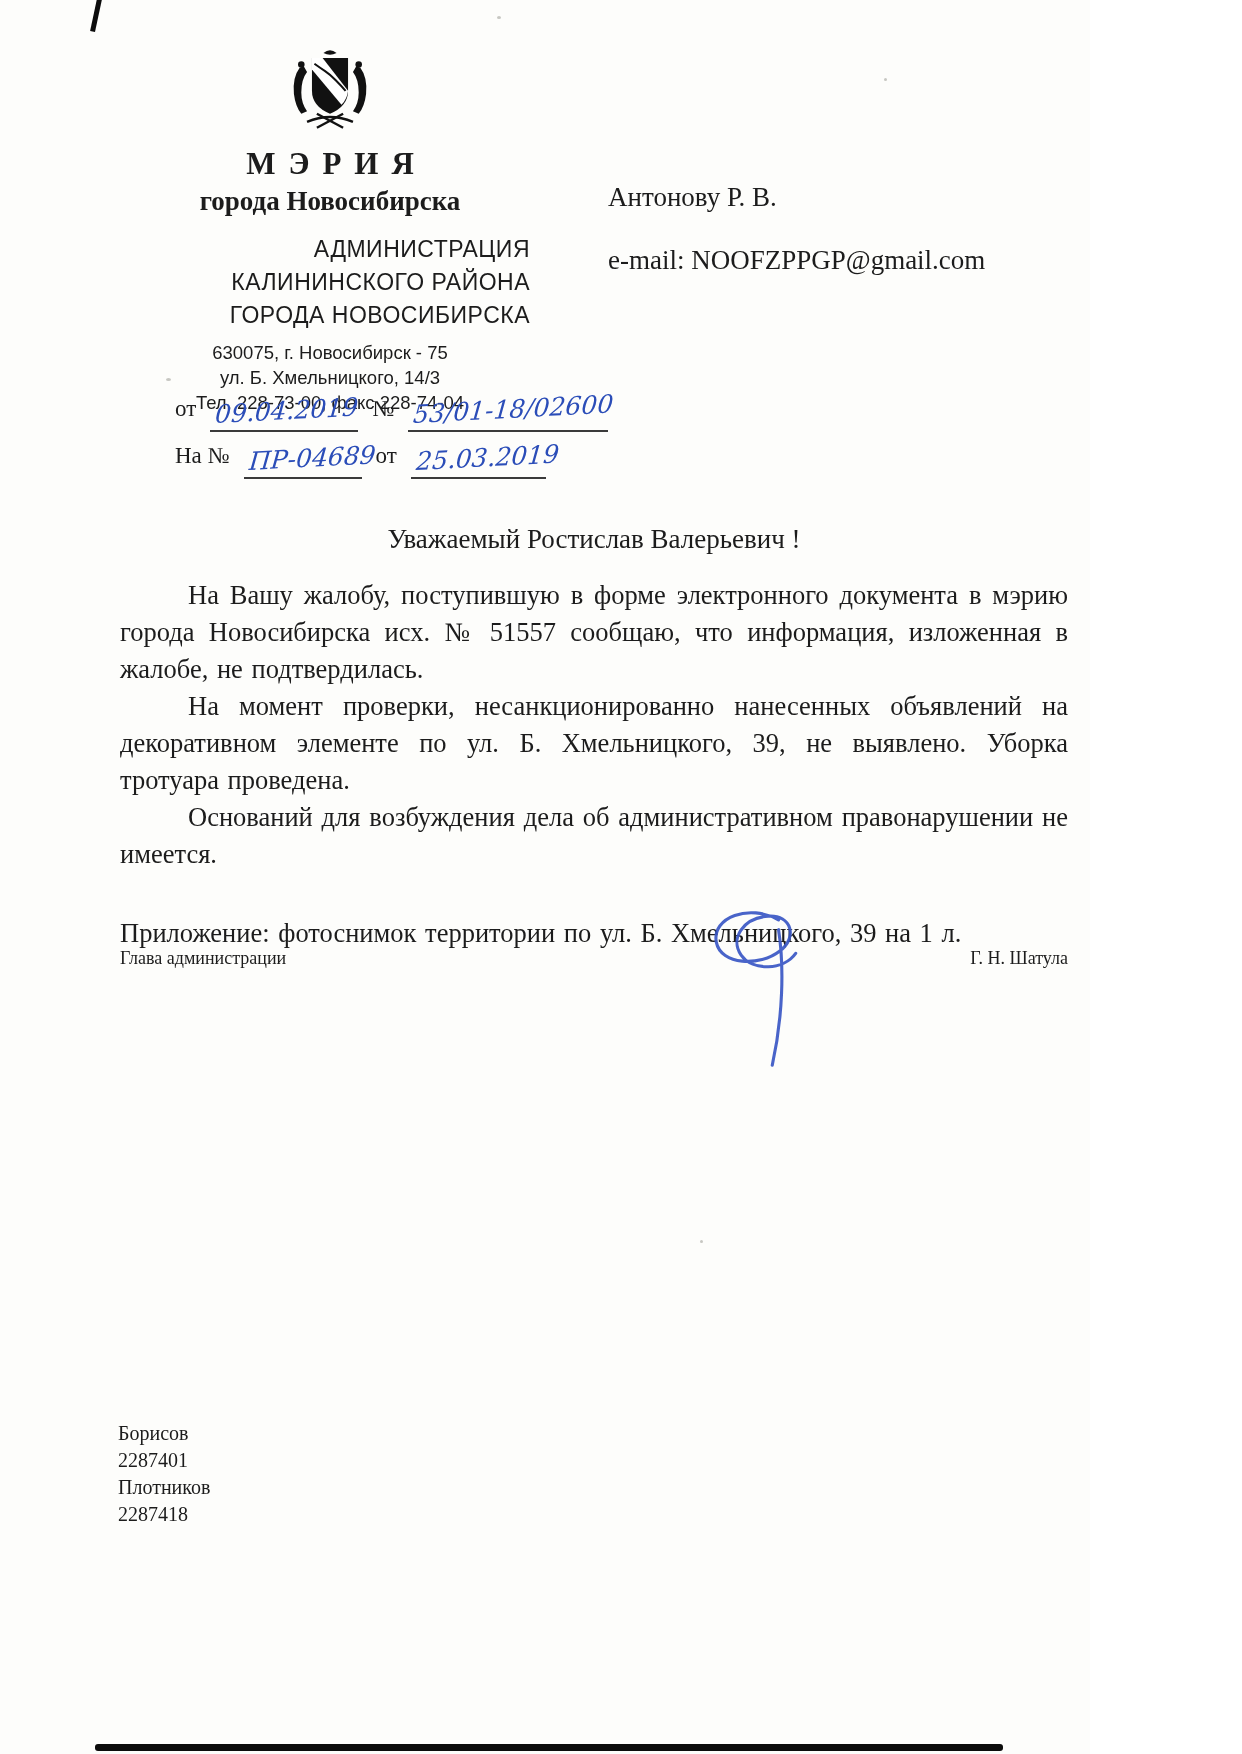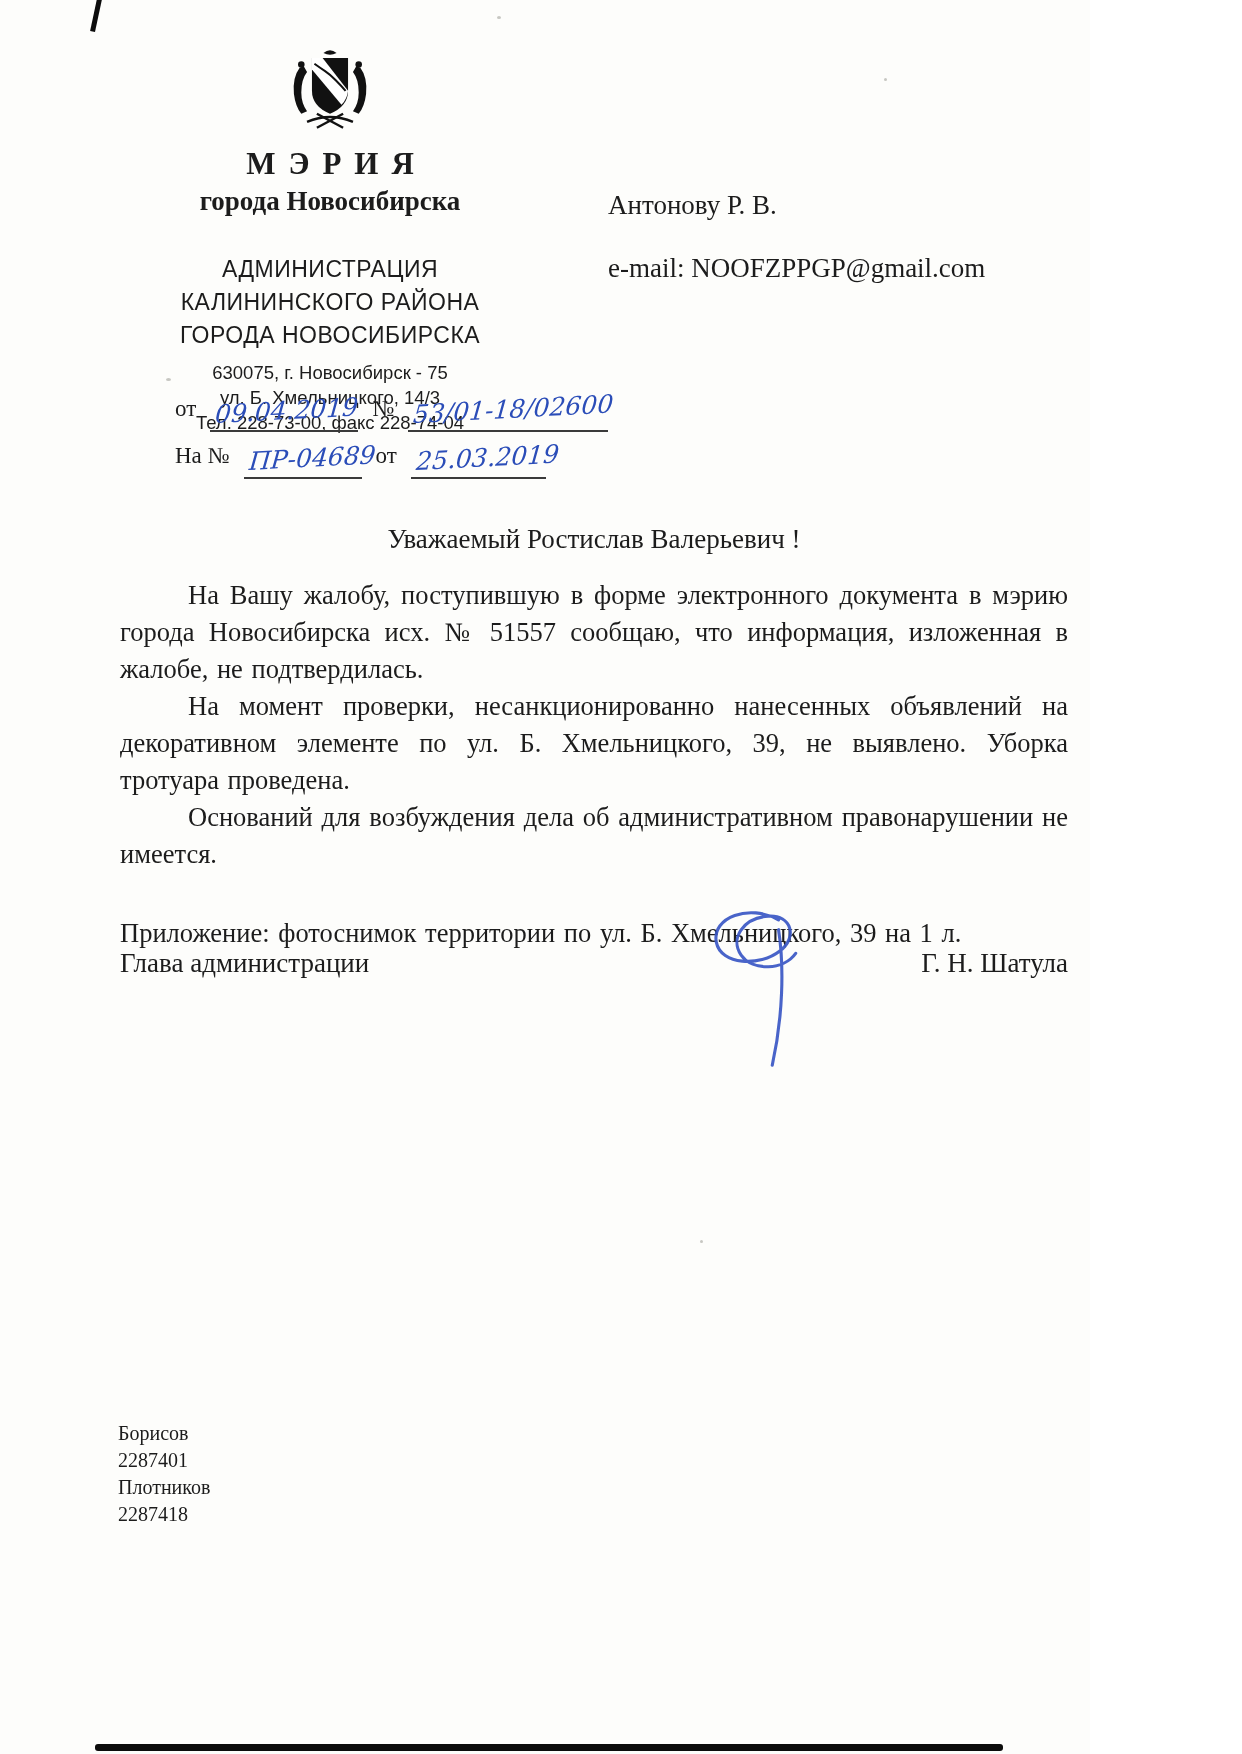--- a/index.html
+++ b/index.html
@@ -21,23 +21,23 @@
     text-align: center;
   }
   .emblem { display: block; margin: 0 auto; width: 82px; height: 92px; }
   .org-title-1 {
     margin-top: 10px;
     font-size: 31px; font-weight: bold;
     letter-spacing: 13px; padding-left: 13px; 
   }
   .org-title-2 { margin-top: 4px; font-size: 27px; font-weight: bold; }
   .dept {
-    margin-top: 36px;
+    margin-top: 16px;
     font-family: "Liberation Sans", sans-serif;
-    font-size: 23px; line-height: 33px; letter-spacing: 0.5px;
+    font-size: 23px; line-height: 33px; letter-spacing: 0.5px; text-align: right;
   }
   .addr {
     margin-top: 8px;
     font-family: "Liberation Sans", sans-serif;
     font-size: 18.5px; line-height: 25px;
   }
 
   
   .refs { position: absolute; left: 175px; top: 396px; font-size: 23px; }
   .ref-row { display: flex; gap: 14px; height: 47px; }
@@ -49,40 +49,40 @@
   .w150 { width: 148px; } .w200 { width: 200px; }
   .w120 { width: 118px; } .w135 { width: 135px; }
   .hand {
     position: absolute; left: 4px; bottom: 1px;
     font-family: "DejaVu Serif", serif; font-style: italic;
     color: #2b4db8; font-size: 25px; white-space: nowrap;
     transform: rotate(-3deg) skewX(-8deg); transform-origin: left bottom;
   }
 
   
-  .recipient { position: absolute; left: 608px; top: 190px; font-size: 27px; }
+  .recipient { position: absolute; left: 608px; top: 182px; font-size: 27px; }
   .recipient-email { margin-top: 32px; }
 
   
   .salutation {
     position: absolute; left: 120px; top: 524px; width: 948px;
     text-align: center; font-size: 27px;
   }
   .body-text {
     position: absolute; left: 120px; top: 577px; width: 948px;
     font-size: 26.5px; line-height: 37px; text-align: justify;
     word-spacing: 2px;
   }
   .body-text p { margin: 0; text-indent: 68px; }
   .attachment { text-indent: 0 !important; margin-top: 42px !important; text-align: left; }
 
   
   .sign-row {
     position: absolute; left: 120px; top: 948px; width: 948px;
-    display: flex; justify-content: space-between; font-size: 27px;
+    display: flex; justify-content: space-between; font-size: 18px;
   }
   .signature-svg {
     position: absolute; left: 688px; top: 900px;
     width: 160px; height: 175px;
     transform: rotate(-6deg);
   }
 
   
   .footer { position: absolute; left: 118px; top: 1420px; font-size: 20px; line-height: 27px; }
 

